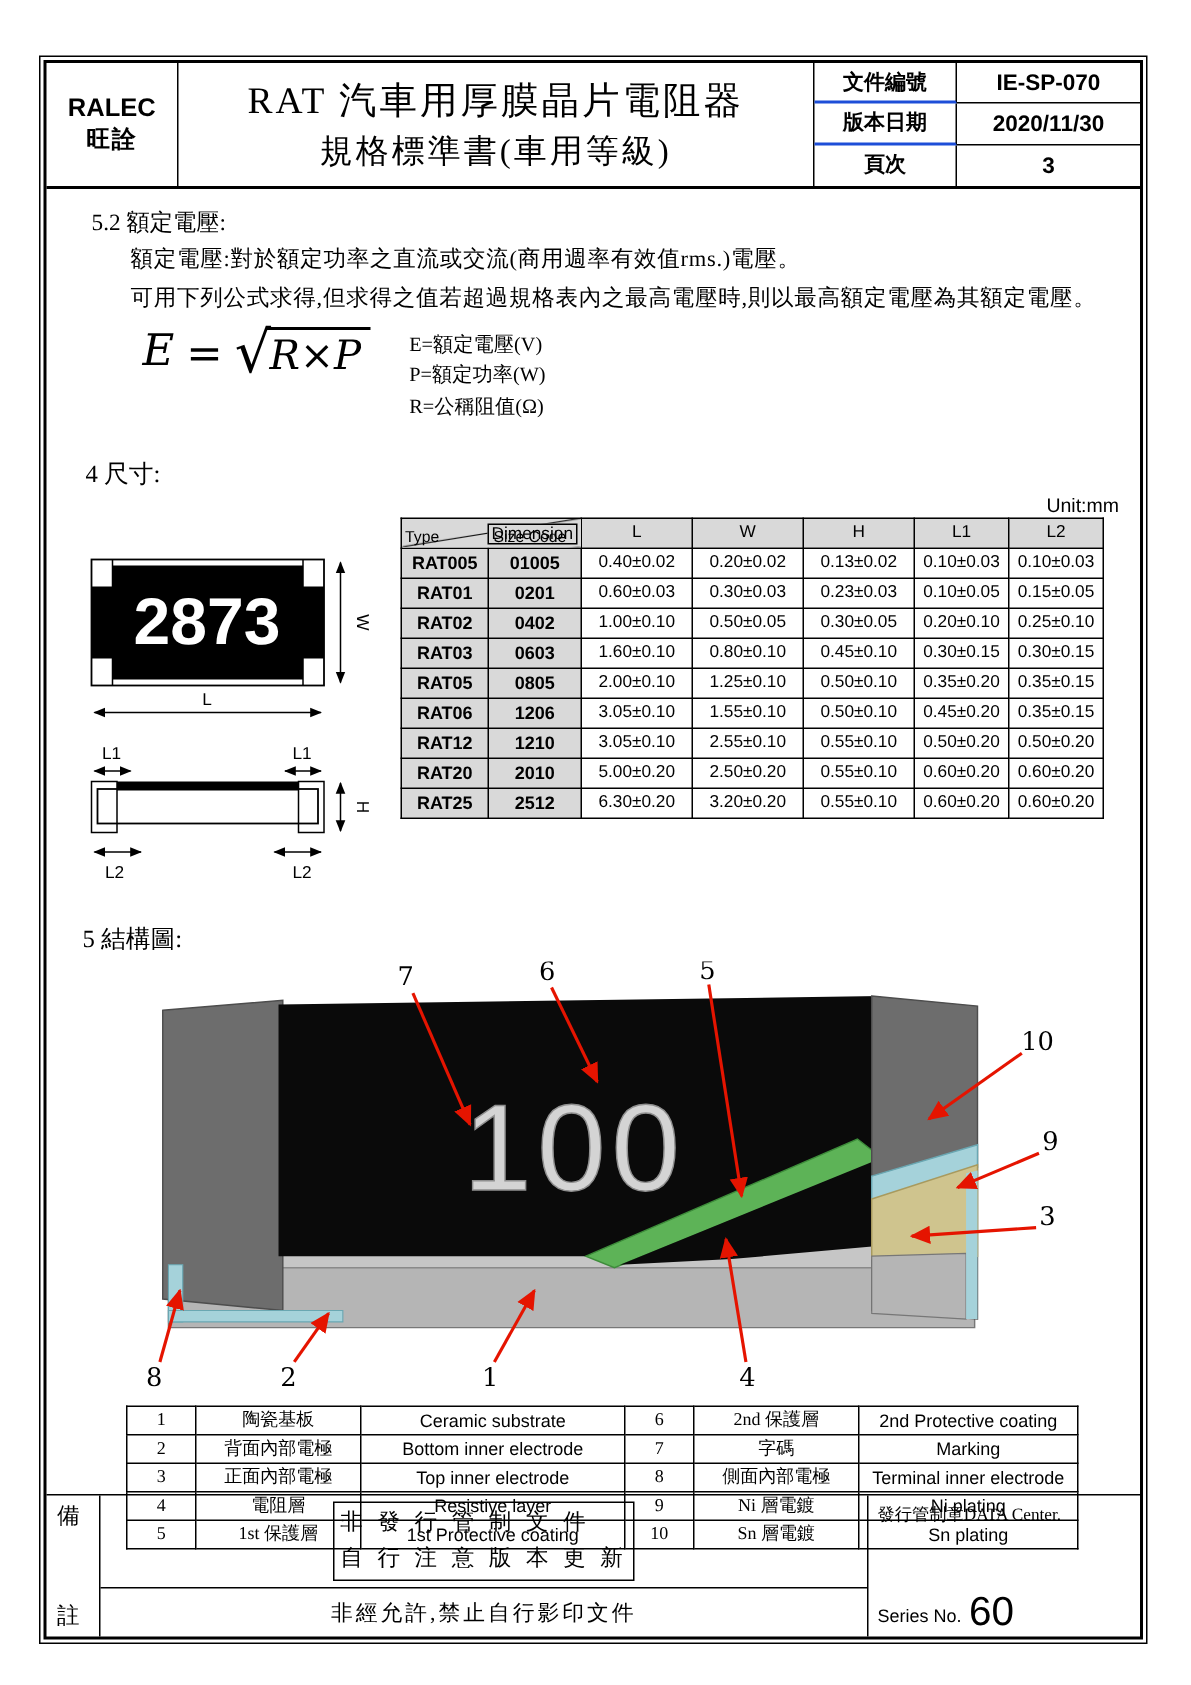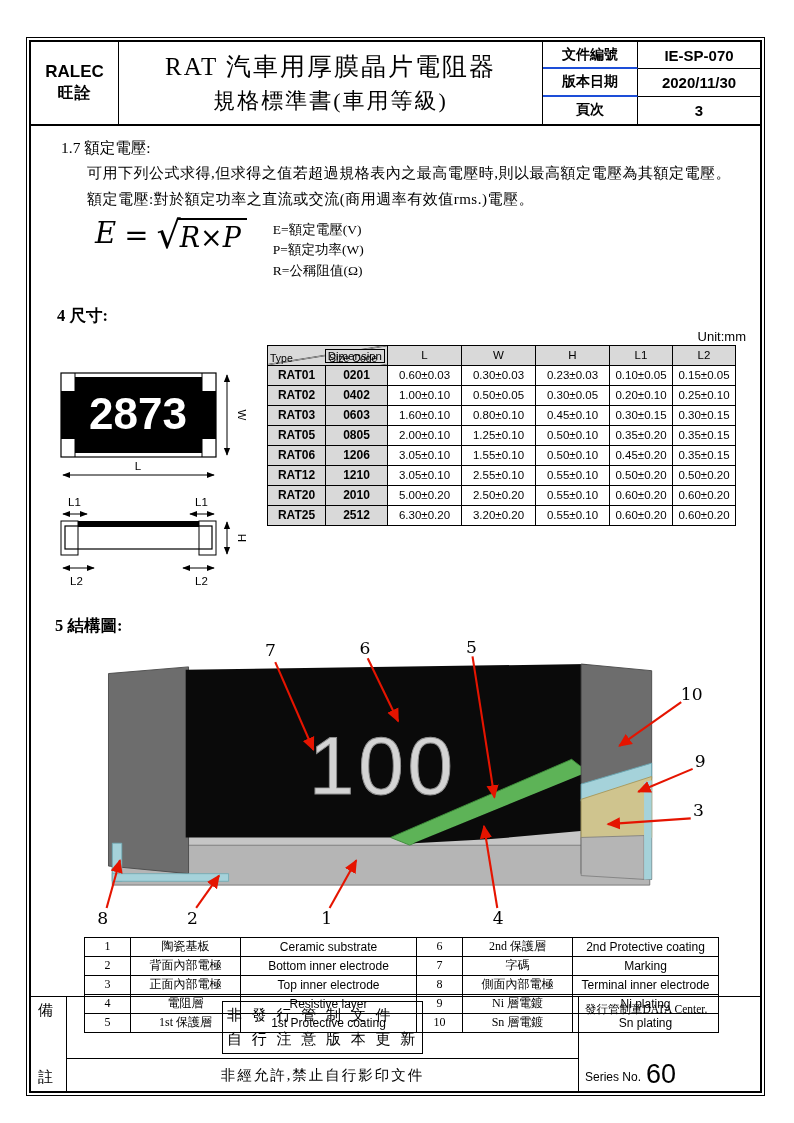--- a/index.html
+++ b/index.html
@@ -29,21 +29,21 @@
   .bodyarea { flex:1 1 auto; min-height:0; padding:12px 12px 0 24px; font-size:15px; }
   .s32-head { margin-left:6px; font-size:15.5px; }
   .s32 p { margin:3px 0 0 32px; line-height:1.5; letter-spacing:0.5px; }
   .formula-row { display:flex; align-items:flex-start; gap:26px; margin:8px 0 0 40px; }
   .formula { font-family:"DejaVu Serif", serif; font-style:italic; font-size:29px; display:flex; align-items:flex-start; line-height:1.1; }
   .formula .eq { margin:2px 8px 0 8px; font-style:normal; }
   .formula .radsign { font-size:38px; line-height:0.9; font-style:normal; margin-right:-3px; }
   .formula .radicand { border-top:2px solid #000; padding:3px 6px 0 2px; font-size:27px; }
   .formula-legend { font-size:13.5px; line-height:1.5; padding-top:2px; }
   
-  .sec-head { font-weight:bold; font-size:16.5px; margin-top:24px; }
+  .sec-head { font-weight:normal; font-size:16.5px; margin-top:24px; }
   .sec4-head { margin-left:2px; }
   .unit-label { text-align:right; font-family:"Liberation Sans",sans-serif; font-size:13px; margin:2px 2px 1px 0; }
   .dims-row { display:flex; gap:6px; align-items:flex-start; }
   .dim-svg { flex:0 0 auto; margin-top:22px; }
   table.dims { border-collapse:collapse; font-family:"Liberation Sans",sans-serif; font-size:11.5px; text-align:center; table-layout:fixed; }
   table.dims td, table.dims th { border:1px solid #000; height:20px; padding:0 2px; font-weight:normal; }
   table.dims .g { background:#d9d9d9; }
   table.dims .b { font-weight:bold; font-size:12px; }
   .corner { position:relative; height:42px; padding:0;
     background-image:linear-gradient(to bottom right, transparent calc(50% - 0.7px), #000 50%, transparent calc(50% + 0.7px));
@@ -96,25 +96,25 @@
       <div class="mval">2020/11/30</div>
       <div class="mlbl last">頁次</div>
       <div class="mval last">3</div>
     </div>
   </div>
 
   <div class="bodyarea">
 
     <div class="s32">
       <div class="s32-head">
-        <span>1.7</span>
+        <span>5.2</span>
         <span>額定電壓:</span>
       </div>
+      <p>額定電壓:對於額定功率之直流或交流(商用週率有效值rms.)電壓。</p>
       <p>可用下列公式求得,但求得之值若超過規格表內之最高電壓時,則以最高額定電壓為其額定電壓。</p>
-      <p>額定電壓:對於額定功率之直流或交流(商用週率有效值rms.)電壓。</p>
       <div class="formula-row">
         <div class="formula">
           <span>E</span>
           <span class="eq">=</span>
           <span class="radsign">√</span>
           <span class="radicand">R×P</span>
         </div>
         <div class="formula-legend">
           <div>E=額定電壓(V)</div>
           <div>P=額定功率(W)</div>
@@ -184,20 +184,29 @@
             <span class="dim-word">Dimension</span>
             <span class="vline"></span>
             <span class="type-word">Type</span>
             <span class="size-word">Size Code</span>
           </td>
           <th class="g">L</th>
           <th class="g">W</th>
           <th class="g">H</th>
           <th class="g">L1</th>
           <th class="g">L2</th>
+        </tr>
+        <tr>
+          <td class="g b">RAT005</td>
+              <td class="g b">01005</td>
+          <td>0.40±0.02</td>
+              <td>0.20±0.02</td>
+              <td>0.13±0.02</td>
+              <td>0.10±0.03</td>
+              <td>0.10±0.03</td>
         </tr>
         <tr>
           <td class="g b">RAT01</td>
               <td class="g b">0201</td>
           <td>0.60±0.03</td>
               <td>0.30±0.03</td>
               <td>0.23±0.03</td>
               <td>0.10±0.05</td>
               <td>0.15±0.05</td>
         </tr>

